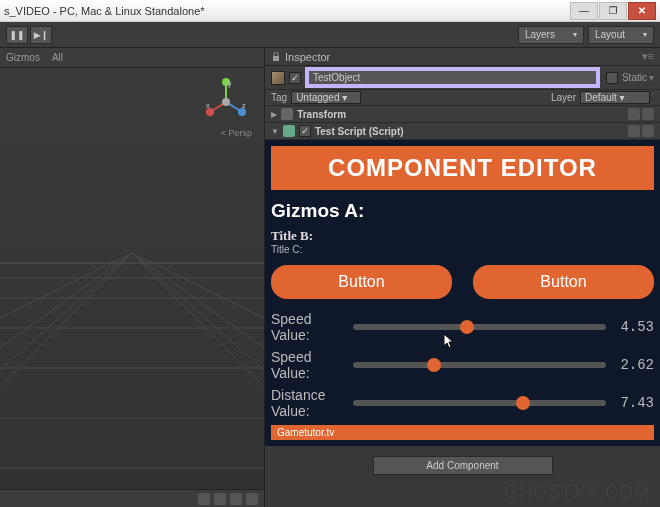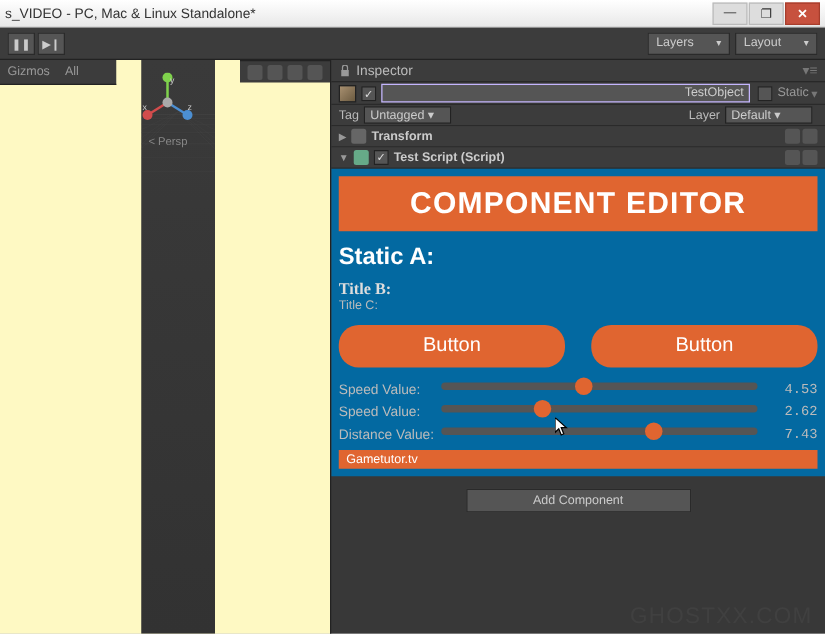--- a/index.html
+++ b/index.html
@@ -7,53 +7,53 @@
 .window { width: 100%; height: 100%; display: flex; flex-direction: column; }
 .titlebar { height: 22px; background: linear-gradient(#fff,#e8e8e8); border-bottom: 1px solid #ccc; display: flex; align-items: center; padding: 0 4px; font-size: 11px; color: #333; }
 .titlebar .spacer { flex: 1; }
 .winbtn { width: 28px; height: 18px; margin-left: 1px; background: #ddd; border: 1px solid #bbb; font-size: 10px; display: flex; align-items: center; justify-content: center; color: #333; }
 .winbtn.close { background: #c7513e; border-color: #a63d2c; color: #fff; font-weight: bold; }
 .toolbar { height: 26px; background: #3c3c3c; border-bottom: 1px solid #222; display: flex; align-items: center; padding: 0 6px; }
 .tbicon { width: 22px; height: 18px; background: #555; border: 1px solid #2a2a2a; margin-right: 2px; display: flex; align-items: center; justify-content: center; color: #ccc; font-size: 9px; }
 .tbdrop { height: 18px; background: #555; border: 1px solid #2a2a2a; color: #ccc; font-size: 10px; padding: 0 6px; display: flex; align-items: center; margin-left: 4px; }
 .tbdrop::after { content: "▾"; margin-left: 18px; font-size: 8px; }
 .main { display: flex; flex: 1; min-height: 0; }
-.scene { width: 264px; background: #fef9c3; position: relative; display: flex; flex-direction: row; gap: 20px; }
+.scene { width: 264px; background: #8b5cf6; position: relative; display: flex; flex-direction: column; }
 .scene-tb { height: 20px; background: #3c3c3c; border-bottom: 1px solid #222; display: flex; align-items: center; padding: 0 6px; }
 .scene-tb span { color: #999; font-size: 10px; margin-right: 12px; }
 .scene-view { flex: 1; background: linear-gradient(#3a3a3a,#323232); position: relative; overflow: hidden; }
 .grid { position: absolute; inset: 0; }
 .grid line { stroke: #484848; stroke-width: 1; }
 .grid line.center { stroke: #555; }
 .gizmo { position: absolute; top: 10px; right: 14px; width: 48px; height: 48px; }
-.persp { position: absolute; top: 60px; right: 22px; color: #888; font-size: 9px; }
+.persp { position: absolute; top: 60px; right: 12px; color: #888; font-size: 9px; }
 .scene-footer { height: 18px; background: #3c3c3c; border-top: 1px solid #222; display: flex; align-items: center; justify-content: flex-end; padding: 0 6px; gap: 4px; }
 .sf-icon { width: 12px; height: 12px; background: #555; border-radius: 2px; }
 .inspector { flex: 1; background: #383838; display: flex; flex-direction: column; border-left: 1px solid #222; overflow: hidden; }
 .insp-tab { height: 18px; background: #3c3c3c; display: flex; align-items: center; padding: 0 6px; color: #bbb; font-size: 11px; border-bottom: 1px solid #222; }
 .lock { width: 10px; height: 10px; margin-right: 4px; }
 .row { display: flex; align-items: center; background: #3c3c3c; padding: 1px 6px; font-size: 10px; color: #bbb; border-bottom: 1px solid #2a2a2a; }
 .cube { width: 14px; height: 14px; background: linear-gradient(135deg,#a89070,#6b5a40); margin-right: 4px; border: 1px solid #222; }
 .chk { width: 12px; height: 12px; background: #555; border: 1px solid #222; margin-right: 4px; display: flex; align-items: center; justify-content: center; color: #ddd; font-size: 9px; }
-.txtfield { flex: 1; background: #555; border: 1px solid #c4b5fd; color: #ccc; padding: 1px 4px; font-size: 10px; margin-right: 6px; text-align: right; }
+.txtfield { flex: 1; background: #555; border: 4px solid #c4b5fd; color: #ccc; padding: 1px 4px; font-size: 10px; margin-right: 6px; }
 .static { color: #999; font-size: 10px; }
 .tagfield { background: #555; border: 1px solid #222; color: #ccc; padding: 0 4px; font-size: 10px; margin: 0 4px; min-width: 70px; }
 .comp-header { display: flex; align-items: center; background: #3c3c3c; padding: 2px 6px; font-size: 10px; color: #ccc; border-bottom: 1px solid #2a2a2a; }
 .comp-header .fold { margin-right: 4px; color: #999; font-size: 8px; }
 .comp-header .cicon { width: 12px; height: 12px; background: #666; margin-right: 4px; border-radius: 2px; }
 .comp-header .cend { margin-left: auto; display: flex; gap: 2px; }
 .gear { width: 12px; height: 12px; background: #555; border-radius: 2px; }
-.cust { background: #0369a1; padding: 6px; }
+.cust { background: #0f172a; padding: 6px; }
 .banner { background: #e06530; color: #fff; text-align: center; font-weight: 900; font-size: 24px; padding: 8px 0; letter-spacing: 1px; font-family: Impact, Arial Black, sans-serif; }
 .title-a { color: #fff; font-weight: 900; font-size: 19px; margin: 10px 0 6px 0; font-family: Arial Black, sans-serif; }
 .title-b { color: #ddd; font-weight: bold; font-size: 13px; font-family: Liberation Serif, serif; }
 .title-c { color: #bbb; font-size: 10px; margin-bottom: 10px; }
 .btn-row { display: flex; gap: 21px; margin-bottom: 12px; }
 .big-btn { flex: 1; background: #e06530; color: #fff; text-align: center; padding: 8px 0; border-radius: 16px; font-size: 16px; border: none; }
-.slider-row { display: flex; align-items: flex-start; margin-bottom: 6px; color: #bbb; font-size: 11px; }
+.slider-row { display: flex; align-items: center; margin-bottom: 6px; color: #bbb; font-size: 14px; }
 .slider-label { width: 82px; }
 .slider-track { flex: 1; height: 6px; background: #555; border-radius: 3px; position: relative; margin-right: 10px; }
 .slider-thumb { position: absolute; top: 50%; width: 14px; height: 14px; background: #e06530; border-radius: 50%; transform: translate(-50%,-50%); }
 .slider-val { width: 38px; text-align: right; font-family: Liberation Mono, monospace; }
 .brand-bar { background: #e06530; color: #fff; font-size: 10px; padding: 2px 6px; margin-top: 4px; }
 .add-comp { margin: 10px auto 0; display: block; width: 180px; background: #555; border: 1px solid #2a2a2a; color: #ccc; font-size: 10px; padding: 3px 0; text-align: center; }
 .cursor { position: absolute; width: 12px; height: 16px; pointer-events: none; }
 .cursor svg { width: 100%; height: 100%; }
 .watermark { position: absolute; right: 10px; bottom: 4px; font-size: 18px; font-weight: 400; color: #404040; letter-spacing: 1px; font-family: Arial Black, sans-serif; }
 </style>
@@ -172,21 +172,21 @@
         <div class="chk">✓</div>
         <b>Test Script (Script)</b>
         <div class="cend">
             <div class="gear"></div>
             <div class="gear"></div>
           </div>
       </div>
 
       <div class="cust">
         <div class="banner">COMPONENT EDITOR</div>
-        <div class="title-a">Static A:</div>
+        <div class="title-a">Gizmos A:</div>
         <div class="title-b">Title B:</div>
         <div class="title-c">Title C:</div>
         <div class="btn-row">
           <button class="big-btn">Button</button>
           <button class="big-btn">Button</button>
         </div>
         <div id="sliders">
             <div class="slider-row">
               <div class="slider-label">Speed Value:</div>
               <div class="slider-track">

